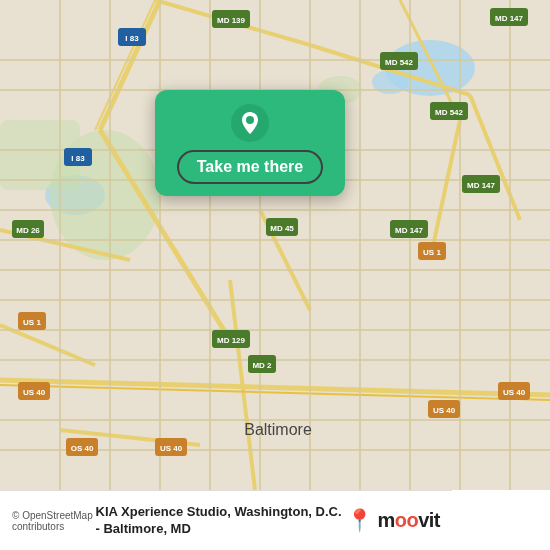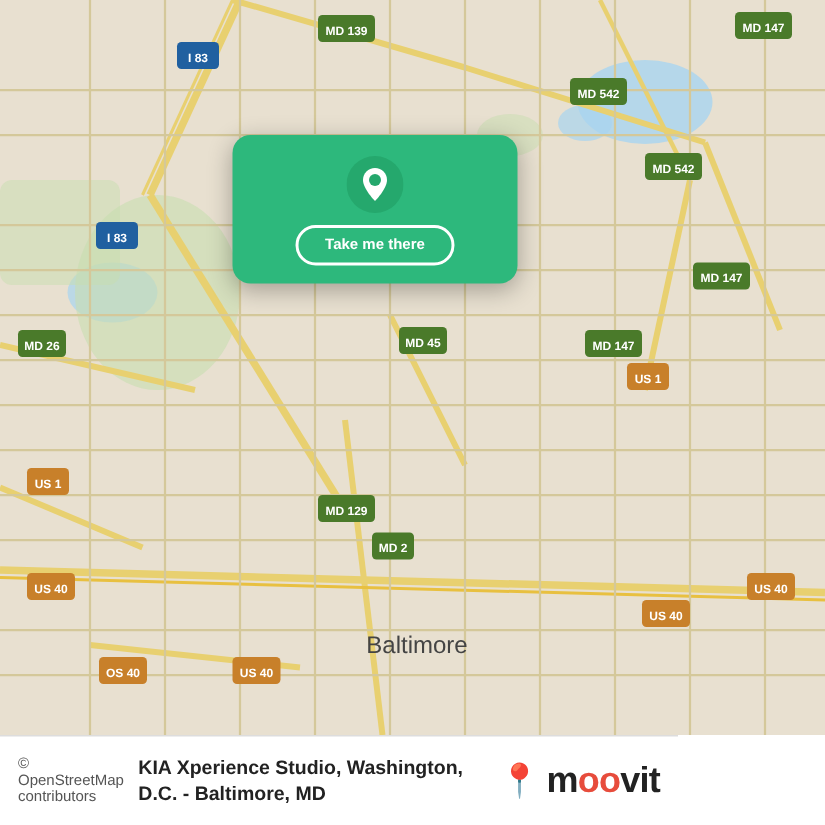--- a/index.html
+++ b/index.html
@@ -42,24 +42,24 @@
     }
 
     .popup-pin {
       width: 38px;
       height: 38px;
       margin-bottom: 8px;
     }
 
     .popup-button {
       background: transparent;
-      border: 2px solid #ffffff;
+      border: 2px solid #404040;
       border-radius: 20px;
       color: white;
-      font-size: 10px;
+      font-size: 16px;
       font-weight: 600;
       padding: 6px 18px;
       cursor: pointer;
       white-space: nowrap;
     }
 
     
     #bottom-bar {
       width: 452px;
       height: 60px;
@@ -89,21 +89,21 @@
       align-items: center;
       gap: 4px;
       flex-shrink: 0;
     }
 
     .moovit-pin {
       font-size: 22px;
     }
 
     .moovit-text {
-      font-size: 24px;
+      font-size: 20px;
       font-weight: 700;
       color: #222;
       letter-spacing: -0.5px;
     }
 
     .moovit-text span {
       color: #e74c3c;
     }
   </style>
 </head>

